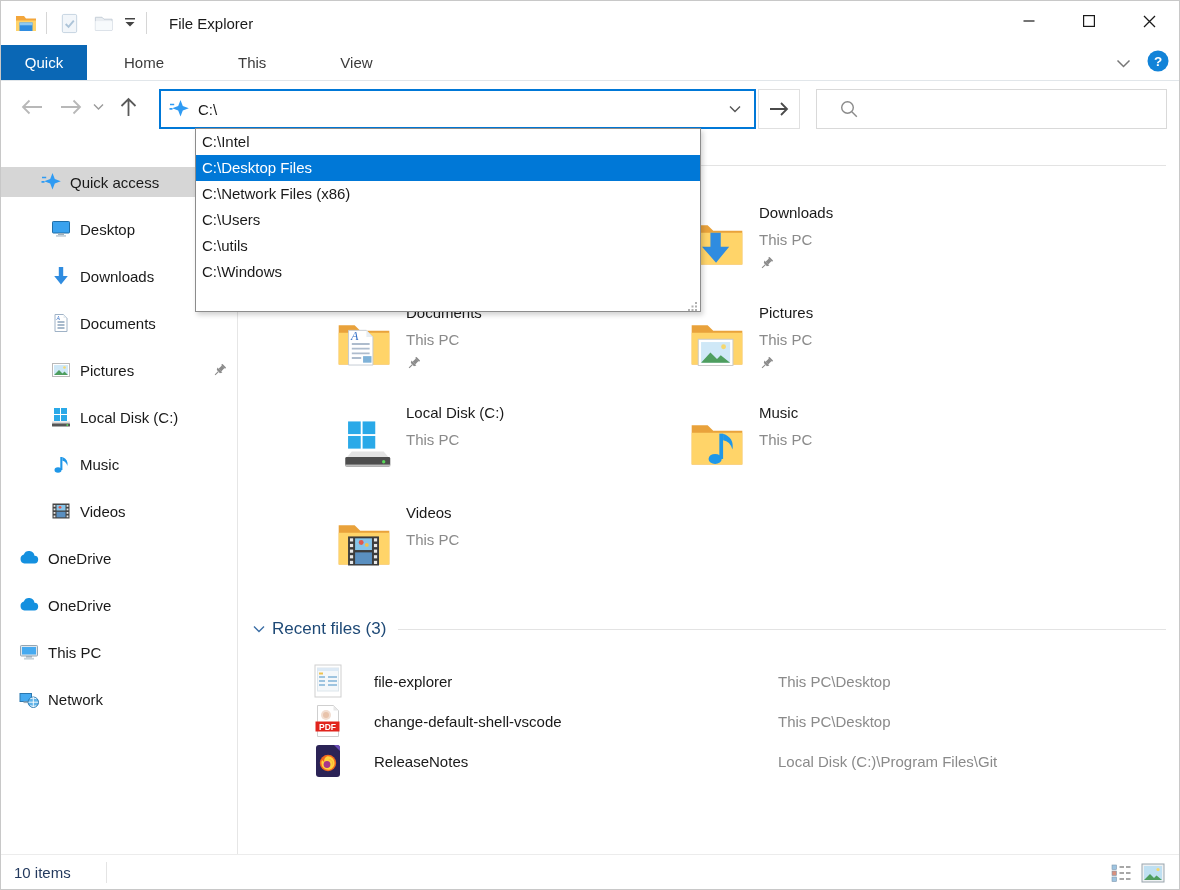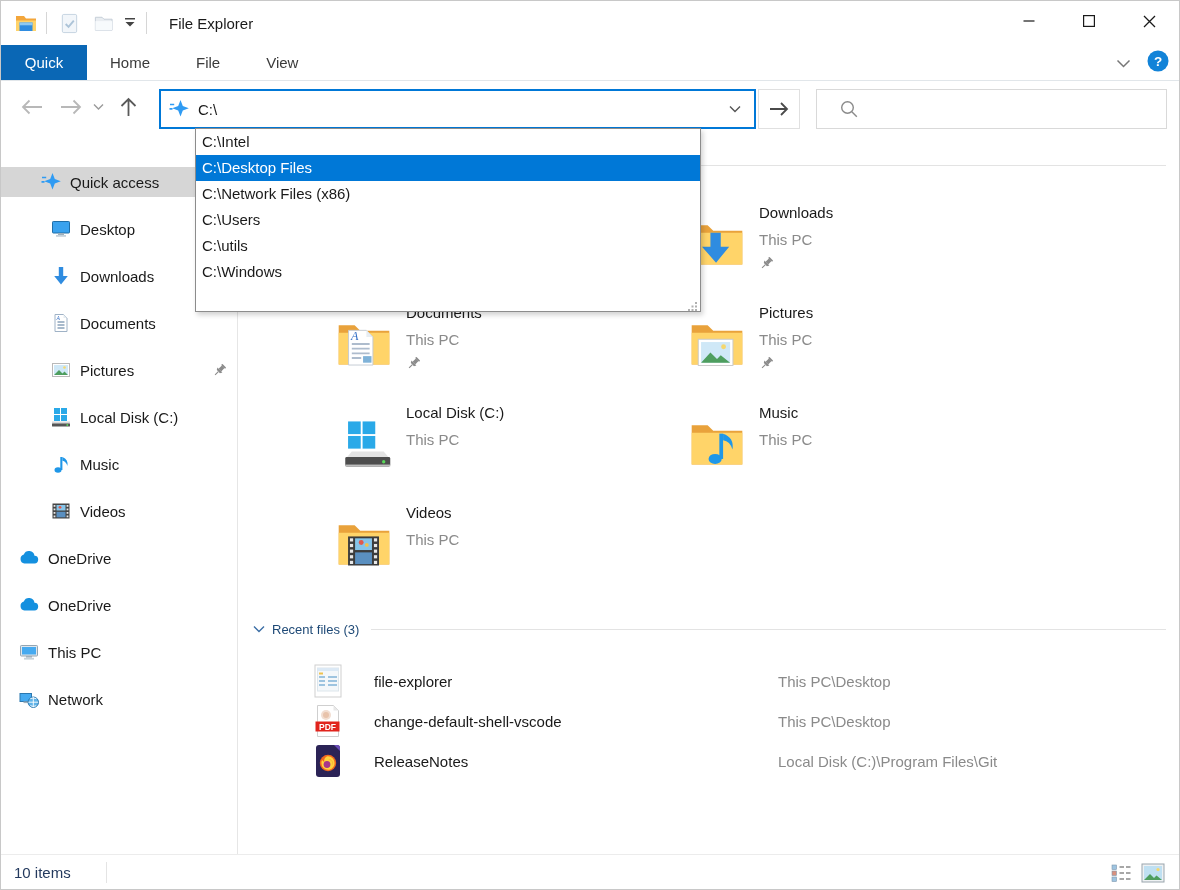--- a/index.html
+++ b/index.html
@@ -11,21 +11,21 @@
   .tb-sep{width:1px;height:22px;background:#d6d6d6;margin:0 11px 0 9px;flex:none;}
   .qat-icon{width:22px;height:22px;flex:none;display:flex;align-items:center;justify-content:center;}
   .qat-icon + .qat-icon{margin-left:12px;}
   .qat-chevron{margin-left:9px;flex:none;}
   .title-text{font-size:15px;color:#1a1a1a;margin-left:11px;white-space:nowrap;}
   .win-controls{position:absolute;right:0;top:0;display:flex;}
   .win-btn{width:60px;height:40px;display:flex;align-items:center;justify-content:center;}
 
   
   .ribbon{position:absolute;top:44px;left:0;right:0;height:36px;background:#fff;border-bottom:1px solid #e1e6ea;display:flex;box-sizing:border-box;}
-  .tab{display:flex;align-items:center;justify-content:center;font-size:15px;color:#3b3b3b;padding:0 23px;}
+  .tab{display:flex;align-items:center;justify-content:center;font-size:15px;color:#3b3b3b;padding:0 37px;}
   .tab.active{background:#0a67b5;color:#fff;width:86px;padding:0;}
   .ribbon-right{position:absolute;right:10px;top:0;height:35px;display:flex;align-items:center;gap:16px;}
 
   
   .toolbar{position:absolute;top:80px;left:0;right:0;height:52px;background:#fff;}
   .nav-btns{position:absolute;left:0;top:0;height:52px;width:158px;display:flex;align-items:center;}
   .nav-btn{display:flex;align-items:center;justify-content:center;}
   .btn-back{margin-left:19px;}
   .btn-fwd{margin-left:17px;}
   .btn-histchev{margin-left:10px;}
@@ -57,21 +57,21 @@
   .tiles{position:absolute;top:60px;left:95px;display:grid;grid-template-columns:353px 353px;grid-auto-rows:100px;}
   .tile{display:flex;align-items:flex-start;}
   .tile-icon{width:60px;height:60px;margin-top:20px;flex:none;}
   .tile-text{margin-left:12px;margin-top:10px;}
   .tile-title{font-size:15px;line-height:20px;color:#191919;}
   .tile-sub{font-size:15px;line-height:20px;color:#8a8a8a;margin-top:7px;}
   .tile-pin{margin-top:6px;height:15px;}
 
   .recent-header{position:absolute;top:486px;left:14px;right:13px;height:20px;display:flex;align-items:center;}
   .rh-chevron{flex:none;display:flex;margin-right:7px;}
-  .rh-label{flex:none;font-size:13px;color:#1e4976;}
+  .rh-label{flex:none;font-size:17px;color:#1e4976;}
   .rh-line{flex:1;height:1px;background:#e3e3e3;margin-left:12px;}
   .recent-list{position:absolute;top:528px;left:0;right:0;}
   .recent-row{height:40px;display:flex;align-items:center;position:relative;}
   .rfile-icon{margin-left:75px;width:28px;height:34px;flex:none;}
   .rfile-name{margin-left:32px;font-size:15px;color:#191919;}
   .rfile-loc{position:absolute;left:539px;font-size:15px;color:#8a8a8a;}
 
   
   .statusbar{position:absolute;bottom:0;left:0;right:0;height:35px;border-top:1px solid #ececec;background:#fff;display:flex;align-items:center;box-sizing:border-box;}
   .status-count{margin-left:13px;font-size:15px;color:#243a5e;}
@@ -353,21 +353,21 @@
           <svg width="13" height="13">
             <path d="M1 1l11 11M12 1L1 12" stroke="#1a1a1a" stroke-width="1.3"></path>
           </svg>
         </div>
     </div>
   </div>
 
   <div class="ribbon">
     <div class="tab active">Quick</div>
     <div class="tab">Home</div>
-    <div class="tab">File</div>
+    <div class="tab">This</div>
     <div class="tab">View</div>
     <div class="ribbon-right">
       <span><svg width="15" height="9">
             <path d="M1.5 1.5l6 6 6-6" stroke="#777" stroke-width="1.5" fill="none"></path>
           </svg></span>
       <span><svg width="22" height="22">
             <circle cx="11" cy="11" r="10.5" fill="#1283d8"></circle>
             <text x="11" y="15.8" text-anchor="middle" font-size="13.5" font-weight="bold" fill="#fff" font-family="Liberation Sans,sans-serif">?</text>
           </svg></span>
     </div>

